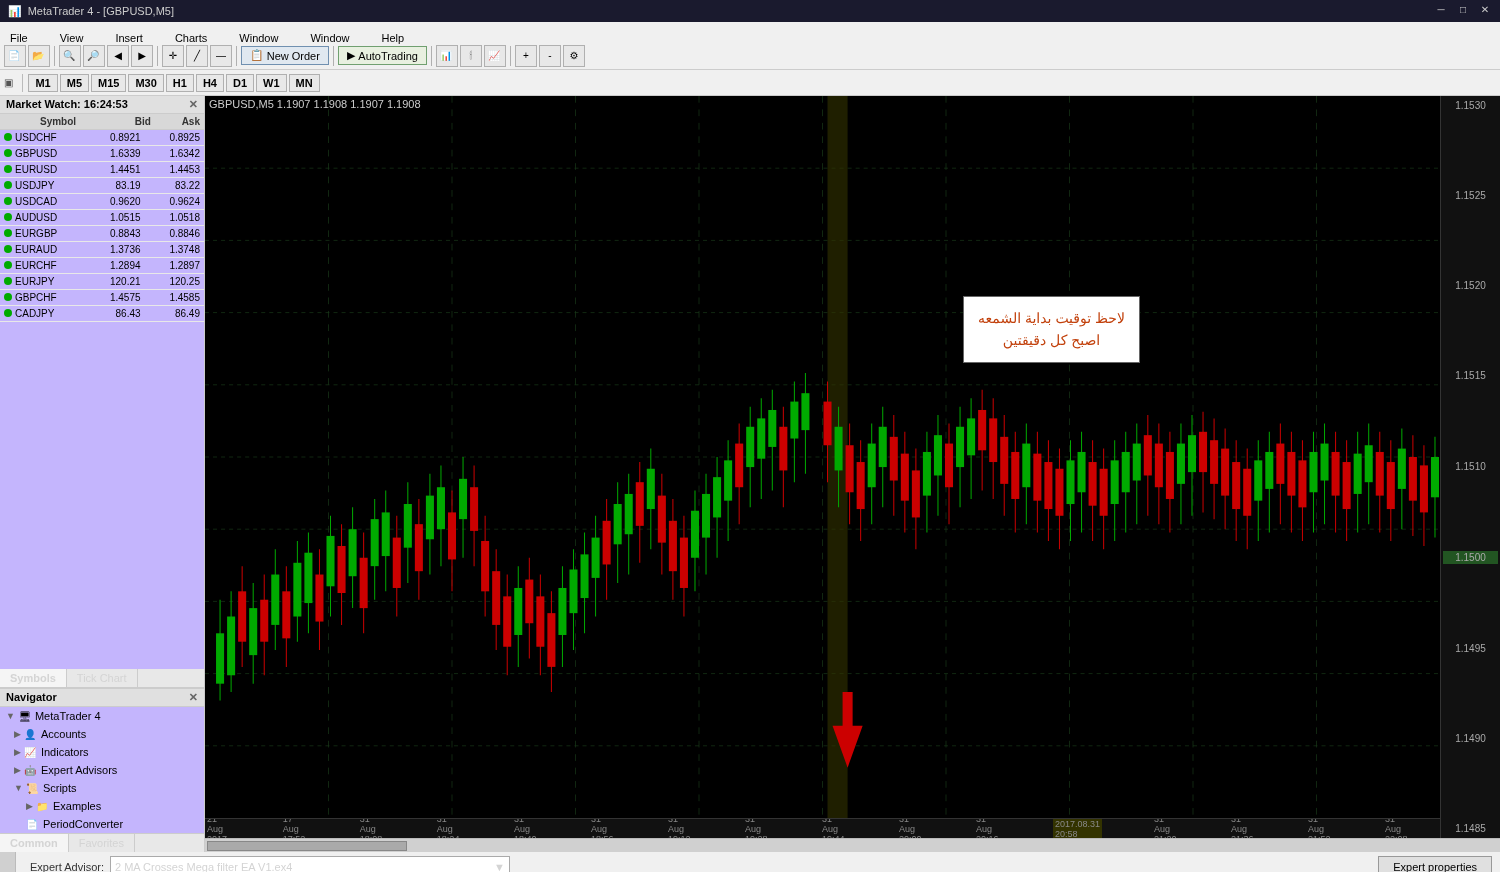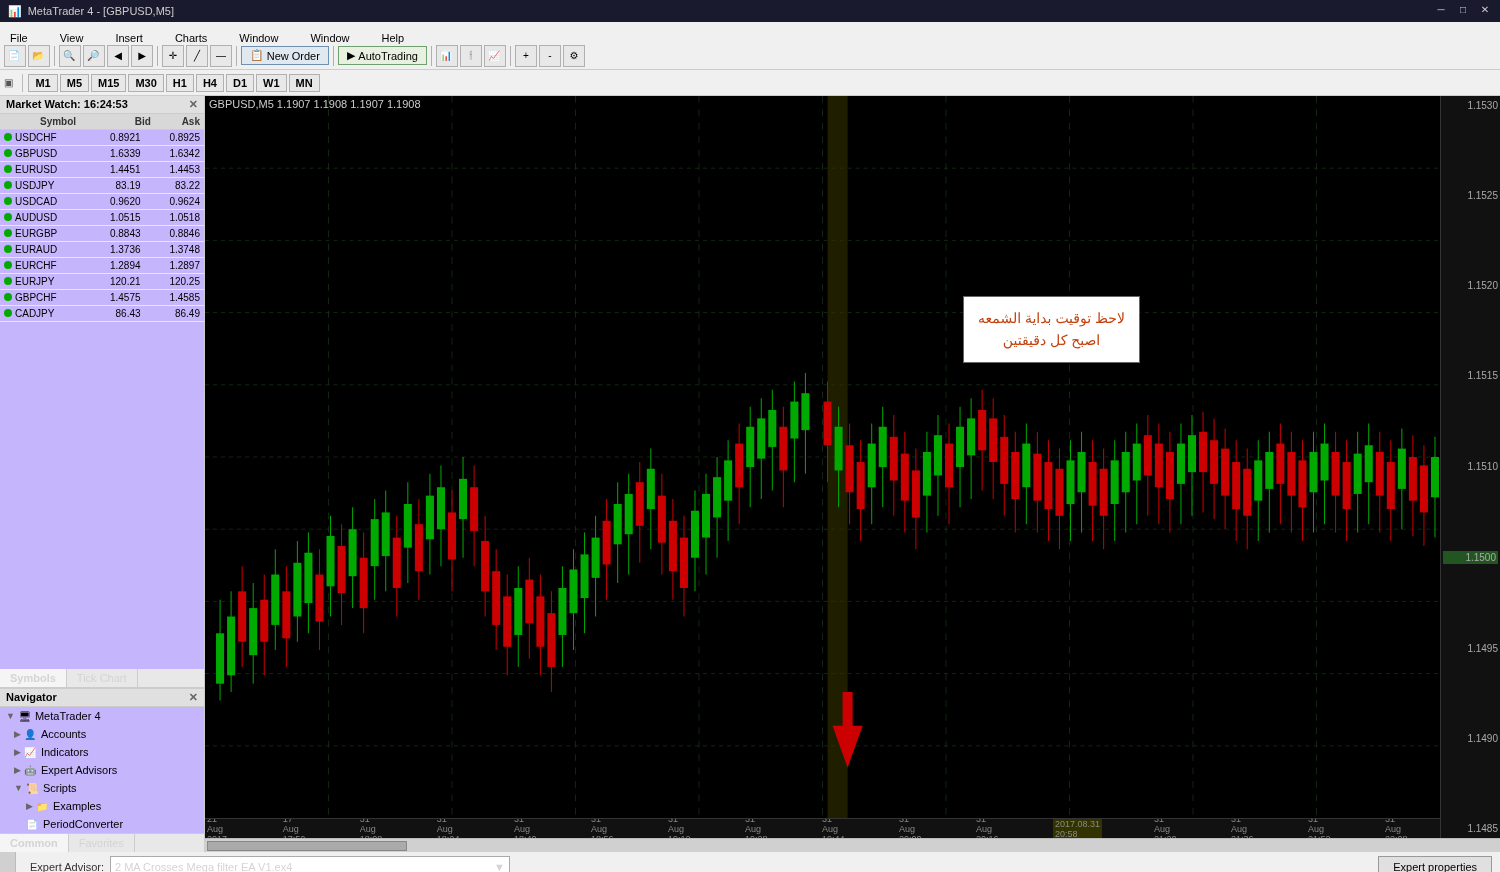--- a/index.html
+++ b/index.html
@@ -58,21 +58,21 @@
     .nav-tab.active { background: #f5f5f5; font-weight: bold; }
 
     
     .chart-area { flex: 1; background: #000; display: flex; flex-direction: column; position: relative; overflow: hidden; }
     .chart-tabs { display: flex; background: #2a2a2a; border-bottom: 1px solid #444; }
     .chart-tab { padding: 3px 12px; font-size: 11px; cursor: pointer; border-right: 1px solid #555; color: #ccc; }
     .chart-tab.active { background: #000; color: #fff; border-bottom: 1px solid #000; }
     .chart-canvas { flex: 1; position: relative; background: #000; }
     .chart-header-info { position: absolute; top: 2px; left: 4px; color: #ccc; font-size: 11px; z-index: 10; }
     .price-scale { position: absolute; right: 0; top: 0; bottom: 0; width: 60px; background: #111; border-left: 1px solid #333; display: flex; flex-direction: column; justify-content: space-between; padding: 4px 2px; }
-    .price-label { font-size: 10px; color: #aaa; text-align: right; }
+    .price-label { font-size: 10px; color: #aaa; text-align: center; }
     .time-scale { height: 20px; background: #111; border-top: 1px solid #333; display: flex; align-items: center; overflow: hidden; font-size: 9px; color: #888; padding: 0 4px; gap: 24px; }
 
     
     .annotation-box { position: absolute; background: white; border: 1px solid #666; padding: 10px 14px; font-size: 14px; color: #c2410c; text-align: center; z-index: 20; right: 360px; top: 200px; line-height: 1.6; font-family: Arial, sans-serif; direction: rtl; }
     .st-main-btn { padding: 4px 14px; background: #e0e0e0; border: 1px solid #999; font-size: 11px; cursor: pointer; text-align: center; }
 
     .st-outer { display: flex; height: 230px; position: relative; }
     .st-sidebar { width: 16px; background: #d0d0d0; border-right: 1px solid #bbb; display: flex; flex-direction: column; align-items: center; justify-content: center; cursor: pointer; }
     .st-content { flex: 1; display: flex; flex-direction: column; }
 

